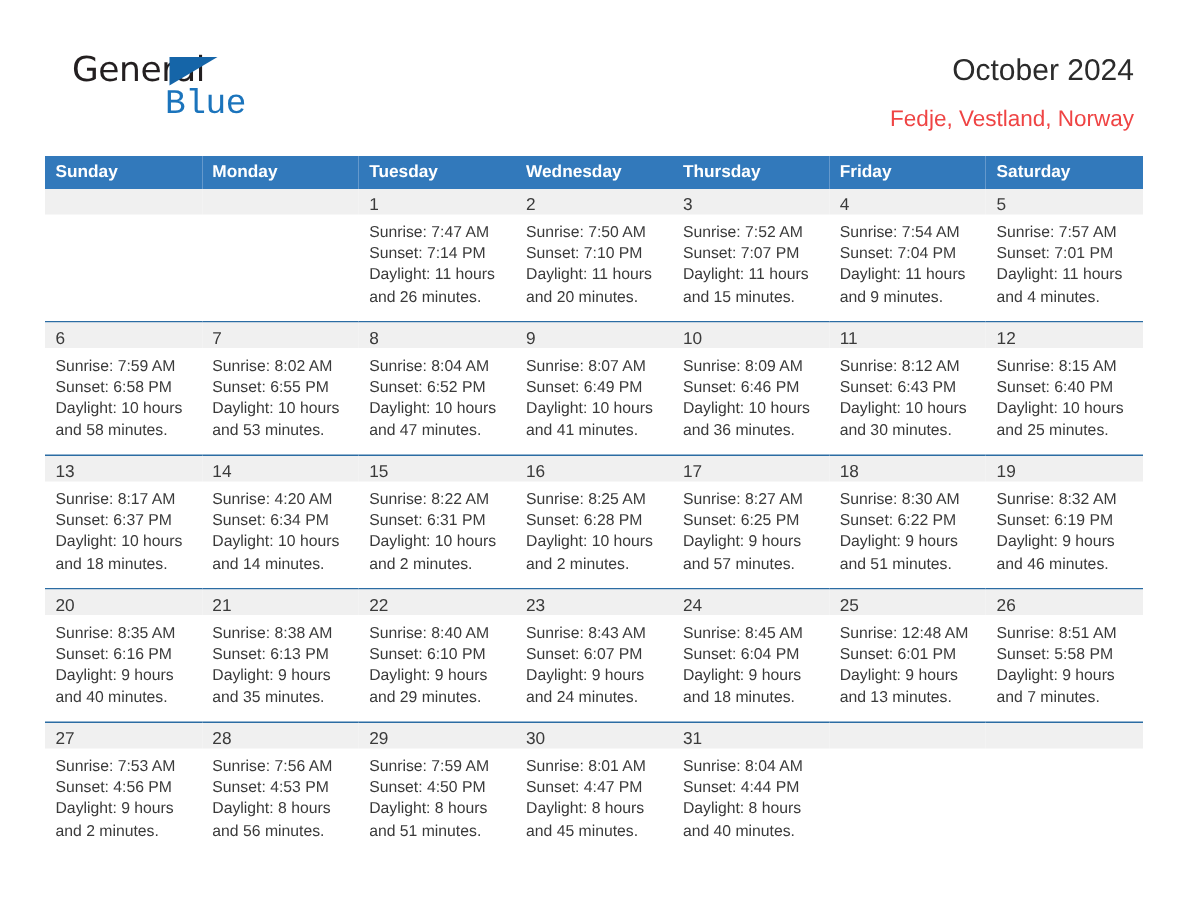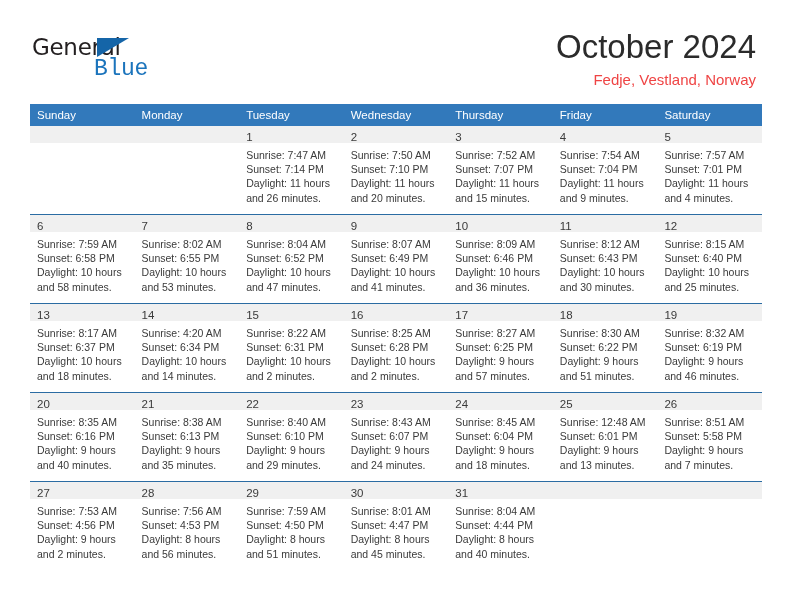--- a/index.html
+++ b/index.html
@@ -27,21 +27,21 @@
   .header {
     position: absolute;
     left: 0;
     top: 0;
     width: 792px;
     height: 100px;
   }
 
   .logo {
     position: absolute;
-    left: 32px;
+    left: 48px;
     top: 36px;
     width: 180px;
     height: 52px;
   }
   .logo-general {
     position: absolute;
     left: 0;
     top: 0;
     font-size: 23px;
     font-weight: 400;
@@ -71,21 +71,21 @@
     font-family: Liberation Mono, monospace;
   }
 
   .title-block {
     position: absolute;
     right: 36px;
     top: 30px;
     text-align: right;
   }
   .cal-title {
-    font-size: 33px;
+    font-size: 20px;
     font-weight: 400;
     color: #2b2b2b;
     line-height: 34px;
     white-space: nowrap;
     margin-left: 12px;
   }
   .cal-subtitle {
     font-size: 15px;
     font-weight: 400;
     color: #ef4444;
@@ -102,21 +102,21 @@
     width: 732px;
     border-collapse: collapse;
     table-layout: fixed;
   }
   .calendar col { width: 104.57px; }
 
   thead th {
     background: #3279bb;
     color: #ffffff;
     font-size: 11.5px;
-    font-weight: 400;
+    font-weight: 700;
     text-align: left;
     padding: 5px 0 5px 7px;
     height: 11px;
     border: none;
     font-family: "Liberation Sans", sans-serif;
   }
 
   tbody td {
     vertical-align: top;
     padding: 0;

